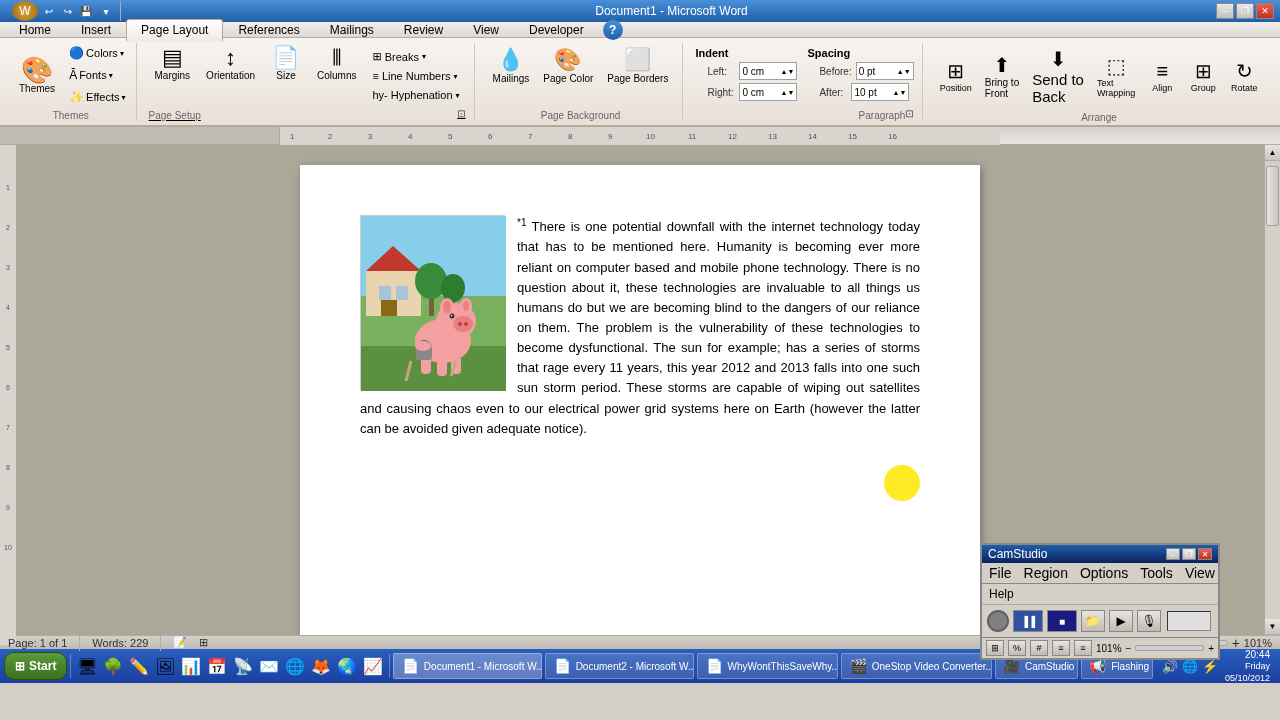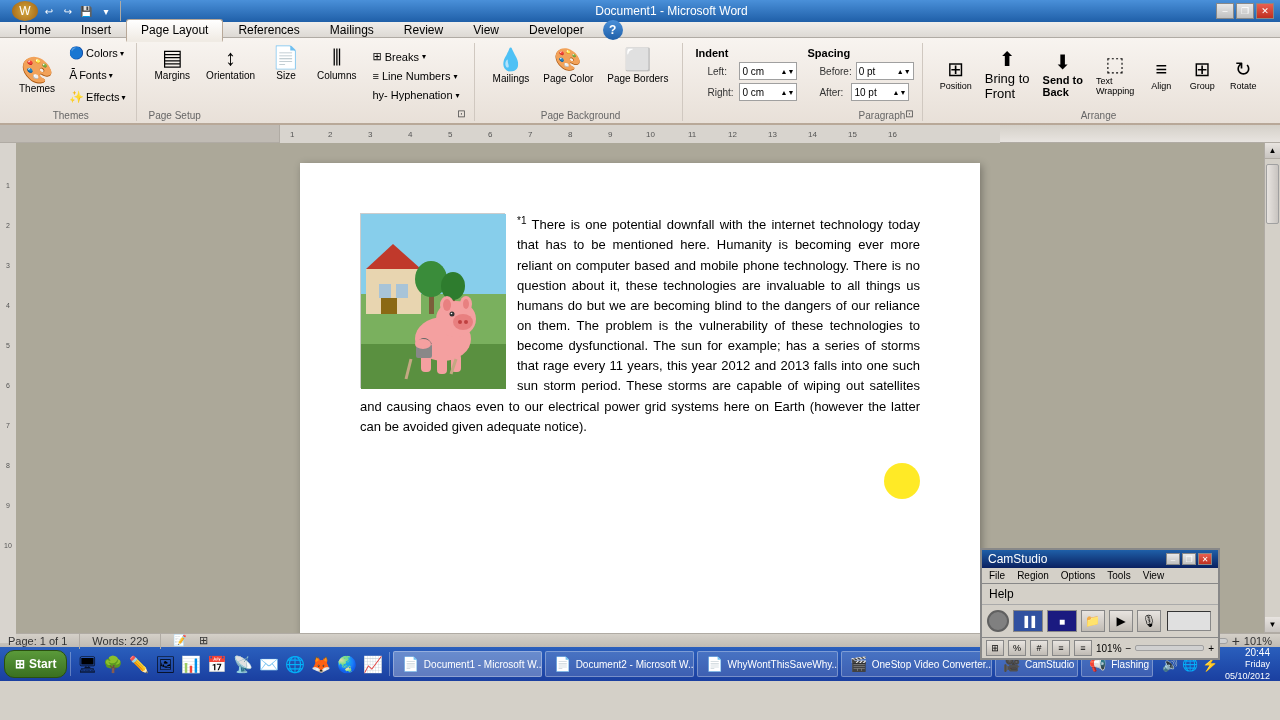--- a/index.html
+++ b/index.html
@@ -331,21 +331,21 @@
       display: flex;
       align-items: center;
       justify-content: space-between;
       font-size: 12px;
     }
     #camstudio-menubar {
       background: #d4d0c8;
       border-bottom: 1px solid #888;
       display: flex;
       padding: 1px 4px;
-      font-size: 10px;
+      font-size: 14px;
       gap: 6px;
     }
     .camstudio-menu { cursor: pointer; padding: 1px 3px; }
     #camstudio-toolbar {
       display: flex;
       align-items: center;
       padding: 5px;
       gap: 4px;
     }
     .cam-btn {
@@ -580,21 +580,21 @@
             <span>Line Numbers</span>
             <span style="font-size:8px;">▾</span>
           </div>
           <div class="ribbon-btn-small">
             <span style="font-size:11px;">hy-</span>
             <span>Hyphenation</span>
             <span style="font-size:8px;">▾</span>
           </div>
         </div>
       </div>
-      <div style="display:flex;justify-content:space-between;align-items:center;width:100%;margin-top:auto;">
+      <div style="display:flex;justify-content:space-between;align-items:center;width:100%;margin-top:auto;text-decoration:underline;">
         <div class="ribbon-group-label">Page Setup</div>
         <div class="section-expand" style="margin-bottom:2px;">⊡</div>
       </div>
     </div>
 
     <div class="ribbon-group">
       <div class="ribbon-row">
         <div class="watermark-btn">
           <div class="icon">💧</div>
           <span>Mailings</span>
@@ -655,25 +655,25 @@
     </div>
 
     <div class="ribbon-group">
       <div class="ribbon-row">
         <div class="arrange-btn">
           <div class="icon">⊞</div>
           <span>Position</span>
         </div>
         <div class="arrange-btn">
           <div class="icon">⬆</div>
-          <span style="font-size:13px;">Bring to<br>Front</span>
+          <span style="font-size:10px;">Bring to<br>Front</span>
         </div>
         <div class="arrange-btn">
           <div class="icon">⬇</div>
-          <span style="font-size:11px;font-weight:bold;">Send to<br>Back</span>
+          <span style="font-size:15px;">Send to<br>Back</span>
         </div>
         <div class="arrange-btn">
           <div class="icon">⬚</div>
           <span style="font-size:9px;">Text<br>Wrapping</span>
         </div>
         <div class="arrange-btn">
           <div class="icon">≡</div>
           <span>Align</span>
         </div>
         <div class="arrange-btn">

